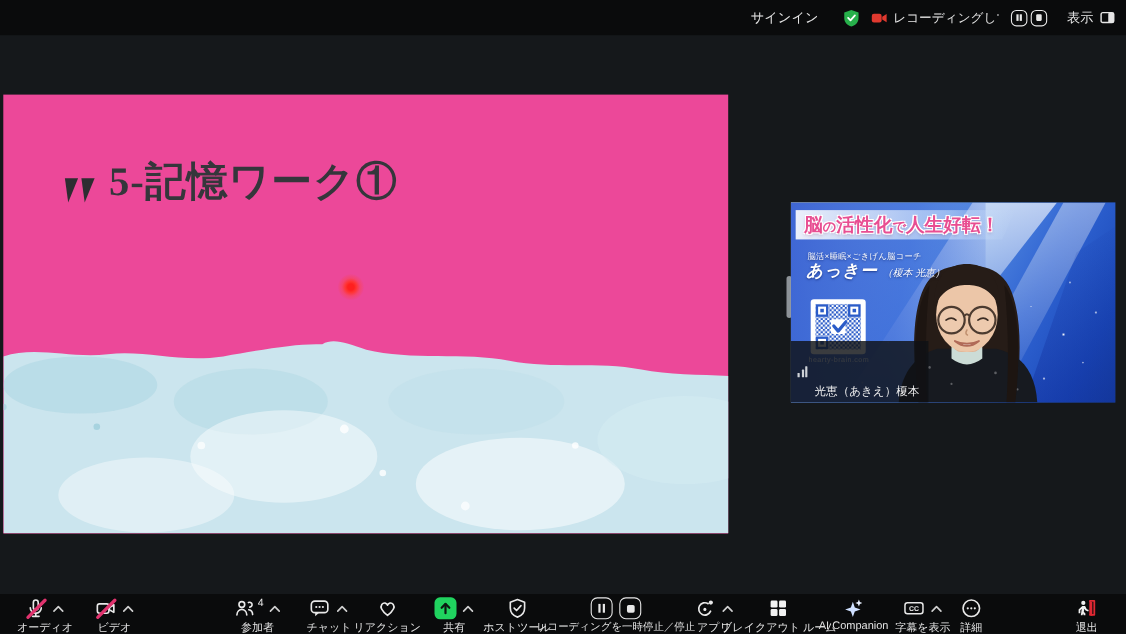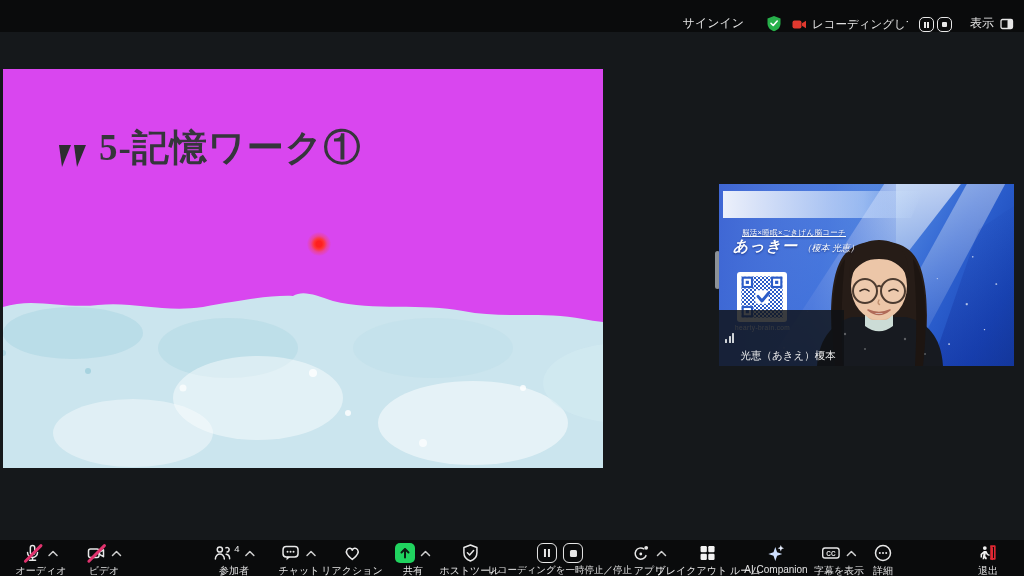--- a/index.html
+++ b/index.html
@@ -2,35 +2,35 @@
 <html><head>
 <meta charset="utf-8">
 <style>
   * { margin:0; padding:0; box-sizing:border-box; }
   html,body { width:1024px; height:576px; overflow:hidden; background:#0b0c0e; }
   body { font-family:"Liberation Sans","DejaVu Sans",sans-serif; }
   .screen { position:relative; width:1024px; height:576px; background:#15181b; overflow:hidden; }
 
   
   .topbar { position:absolute; top:0; left:0; width:1024px; height:32px; background:#0a0b0c; }
-  .topbar-right { position:absolute; right:10px; top:0; height:32px; display:flex; align-items:flex-end; }
+  .topbar-right { position:absolute; right:10px; top:0; height:32px; display:flex; align-items:center; }
   .tb-text { color:#e6e6e6; font-size:12px; white-space:nowrap; }
   .signin { margin-right:22px; }
   .shield-wrap { margin-right:10px; display:flex; align-items:center; }
   .rec-cluster { display:flex; align-items:center; margin-right:18px; }
   .rec-cam { margin-right:5px; display:flex; align-items:center; }
   .rec-text { color:#e6e6e6; font-size:11.5px; max-width:96px; overflow:hidden; white-space:nowrap; margin-right:8px; }
   .mini-btn { width:15px; height:15px; border:1.6px solid #e8e8e8; border-radius:5px; display:flex; align-items:center; justify-content:center; margin-left:3px; background:transparent; }
   .mini-pause i { display:inline-block; width:1.8px; height:6px; background:#e8e8e8; margin:0 .9px; }
   .mini-stop i { display:inline-block; width:5.5px; height:5.5px; background:#e8e8e8; border-radius:1px; }
   .view-cluster { display:flex; align-items:center; }
   .view-label { margin-right:6px; }
 
   
-  .slide { position:absolute; left:3px; top:69px; width:600px; height:399px; background:#d946ef; overflow:hidden; }
+  .slide { position:absolute; left:3px; top:86px; width:659px; height:399px; background:#ec4899; overflow:hidden; }
   .slide-title-row { position:absolute; left:52px; top:54px; display:flex; align-items:flex-end; }
   .title-icon { margin-right:10px; margin-bottom:3px; }
   .slide-title { font-family:"Liberation Serif","DejaVu Serif",serif; font-weight:bold; font-size:37px; color:#35363b; letter-spacing:1px; white-space:nowrap; }
   .laser-dot { position:absolute; left:304px; top:163px; width:24px; height:24px;
     background:radial-gradient(circle, #ff1f1f 0 17%, #ff3535 30%, rgba(255,64,64,.45) 48%, rgba(255,80,80,0) 72%); border-radius:50%; }
   .watercolor { position:absolute; left:0; bottom:0; width:710px; height:175px; }
 
   
   .panel-handle { position:absolute; left:715px; top:251px; width:5px; height:38px; background:#8d9298; border-radius:2.5px; }
 
@@ -55,22 +55,22 @@
       radial-gradient(1.8px 1.8px at 86% 40%, rgba(255,255,255,.8), transparent 70%),
       radial-gradient(1.4px 1.4px at 74% 52%, rgba(255,255,255,.7), transparent 70%); }
   .left-panel { position:absolute; left:0; top:0; width:60%; height:100%;
       background:linear-gradient(100deg, rgba(38,80,205,.85) 0%, rgba(48,95,215,.65) 55%, rgba(60,110,220,0) 100%); }
   .banner-band { position:absolute; left:4px; top:7px; width:200px; height:27px;
       background:linear-gradient(90deg, rgba(255,255,255,.9), rgba(210,230,255,.55) 70%, rgba(255,255,255,0));
       clip-path:polygon(0 0, 100% 0, 94% 100%, 0 100%); }
   .banner-title { position:absolute; left:12px; top:9px; white-space:nowrap; color:#e84e92; font-weight:bold;
       text-shadow:-1px -1px 0 #fff, 1px -1px 0 #fff, -1px 1px 0 #fff, 1px 1px 0 #fff, 0 2px 3px rgba(120,40,80,.35); }
   .bt-big { font-size:17px; } .bt-small { font-size:12px; }
-  .banner-sub { position:absolute; left:23px; top:44px; font-size:7.5px; color:#fff; letter-spacing:.3px; white-space:nowrap;
-      text-shadow:0 1px 2px rgba(0,20,90,.6);text-decoration:underline; }
+  .banner-sub { position:absolute; left:15px; top:44px; font-size:7.5px; color:#fff; letter-spacing:.3px; white-space:nowrap;
+      text-shadow:0 1px 2px rgba(0,20,90,.6); }
   .banner-name-row { position:absolute; left:14px; top:53px; white-space:nowrap; color:#fff; text-shadow:0 1px 2px rgba(0,20,90,.6);font-style:italic; }
   .bn-main { font-size:15px; font-weight:bold; letter-spacing:1px; }
   .bn-suffix { font-size:9px; }
   .qr-box { position:absolute; left:18px; top:88px; width:50px; height:50px; background:#fff; border-radius:3px; padding:3px; }
   .qr-caption { position:absolute; left:16px; top:140px; font-size:6.5px; color:#eaf2ff; letter-spacing:.4px; }
   .woman { position:absolute; left:76px; bottom:0; width:170px; height:152px; }
   .nametag { position:absolute; left:0; bottom:0; display:flex; align-items:center; background:rgba(15,17,21,.82);
       padding:3px 8px 3px 6px; }
   .nametag-text { color:#f0f0f0; font-size:10.5px; white-space:nowrap; margin-left:5px;margin-top:36px; }
   .sig { display:flex; align-items:flex-end; height:10px; }
@@ -186,20 +186,23 @@
       <circle cx="70" cy="77" r="12" fill="rgba(255,255,255,.08)" stroke="#4c3b30" stroke-width="2"></circle>
       <circle cx="98" cy="77" r="12" fill="rgba(255,255,255,.08)" stroke="#4c3b30" stroke-width="2"></circle>
       <path d="M82,73 q2,-2.5 4,0" fill="none" stroke="#4c3b30" stroke-width="1.8"></path>
       <path d="M65,77 q5,-3.5 9,0" fill="none" stroke="#3c2d24" stroke-width="1.6" stroke-linecap="round"></path>
       <path d="M94,77 q5,-3.5 9,0" fill="none" stroke="#3c2d24" stroke-width="1.6" stroke-linecap="round"></path>
       <path d="M84,86 q-2,3.5 0.5,4.5" fill="none" stroke="#c09070" stroke-width="1.4" stroke-linecap="round"></path>
       <path d="M73,96 q11,9 22,0 q-11,5 -22,0 Z" fill="#fff" stroke="#b06a58" stroke-width="1.6" stroke-linejoin="round"></path>
     </svg>
 
     <div class="banner-band"></div>
+    <div class="banner-title">
+      <span class="bt-big">脳</span><span class="bt-small">の</span><span class="bt-big">活性化</span><span class="bt-small">で</span><span class="bt-big">人生好転！</span>
+    </div>
     <div class="banner-sub">脳活×睡眠×ごきげん脳コーチ</div>
     <div class="banner-name-row">
       <span class="bn-main">あっきー</span>
       <span class="bn-suffix">（榎本 光恵）</span>
     </div>
     <div class="qr-box">
       <svg width="44" height="44" viewBox="0 0 33 33">
         <defs>
           <pattern id="qrp" width="3" height="3" patternUnits="userSpaceOnUse">
             <rect width="1.5" height="1.5" fill="#2b5cc8"></rect>

